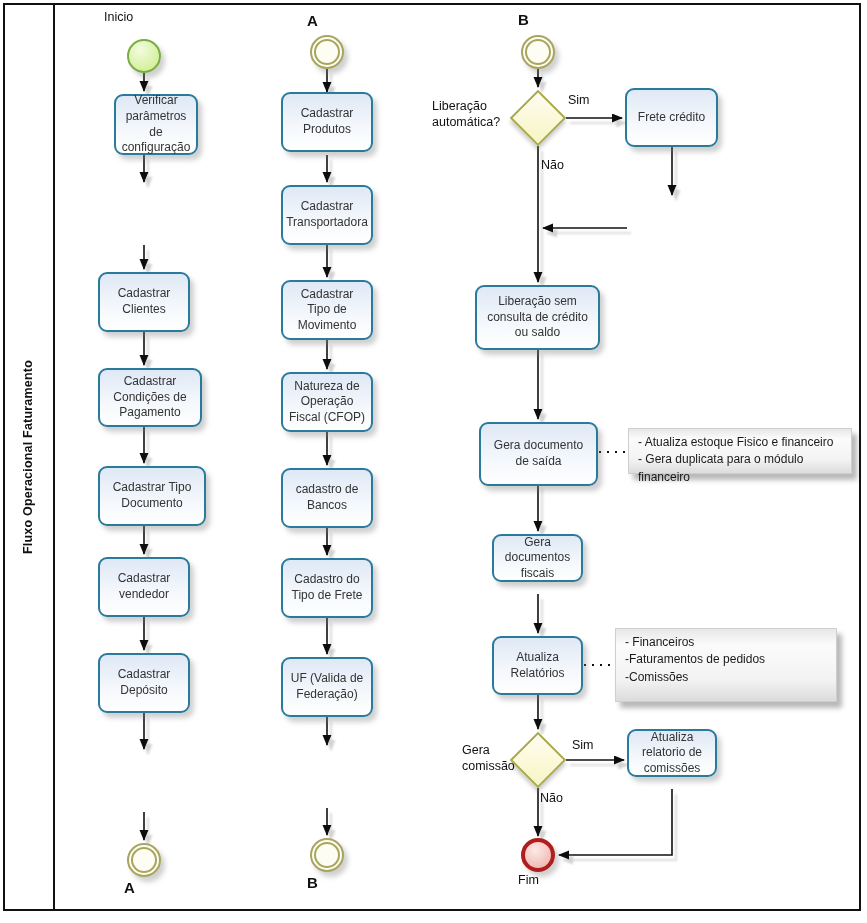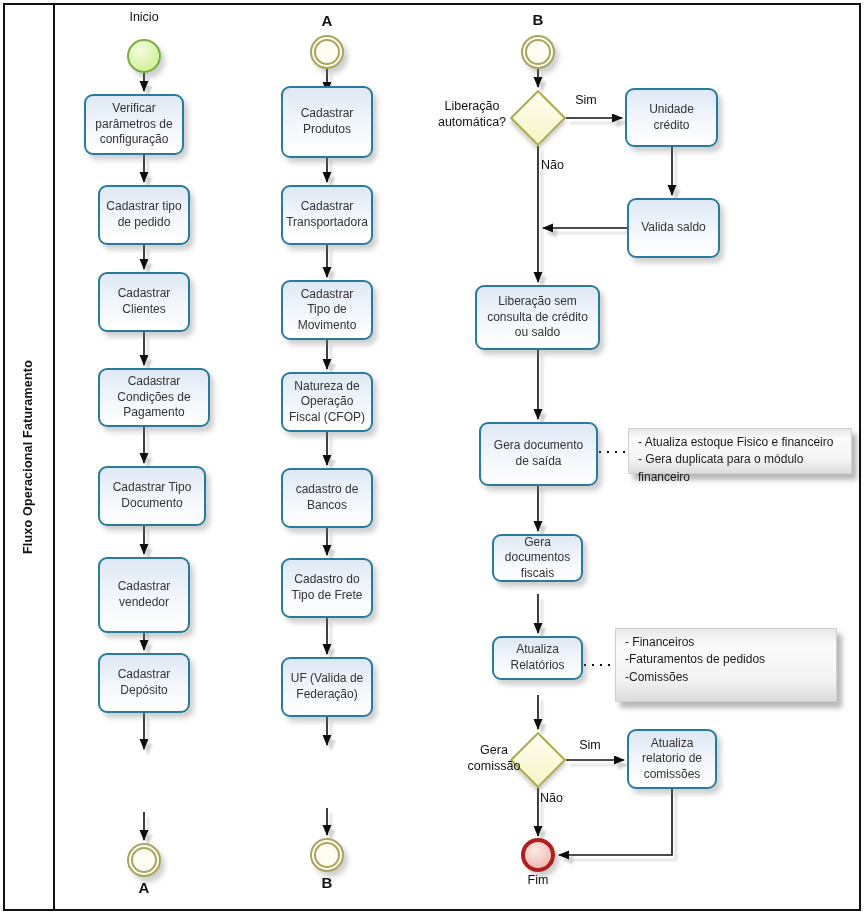--- a/index.html
+++ b/index.html
@@ -48,21 +48,21 @@
     border:2px solid #a9a94a;
     background:linear-gradient(135deg,#fefdf0 0%,#f7f5c4 100%);
     box-shadow:3px 3px 4px rgba(120,120,120,.35);
   }
   .annotation {
     position:absolute; border:1px solid #cfcfcf;
     background:linear-gradient(180deg,#e7e7e7 0%,#fbfbfb 22%,#f3f3f3 70%,#dcdcdc 100%);
     box-shadow:5px 6px 5px rgba(0,0,0,.28);
     font-size:12px; line-height:1.45; color:#1a1a1a; padding:5px 9px;
   }
-  .flabel { position:absolute; font-size:12.5px; color:#111; text-align:center; line-height:16px; }
+  .flabel { position:absolute; font-size:12.5px; color:#111; text-align:left; line-height:16px; }
   .flabel.bold { font-weight:bold; font-size:15px; }
   svg.arrows { position:absolute; left:0; top:0; pointer-events:none; }
 </style>
 </head>
 <body>
 
 <div id="canvas">
 
   <div class="pool"></div>
   <div class="lane-divider"></div>
@@ -114,76 +114,74 @@
     </g>
     <g stroke="#111" stroke-width="2" fill="none" stroke-dasharray="2 6">
       <path d="M599,452 H626"></path>
       <path d="M584,665 H613"></path>
     </g>
   </svg>
 
   <div class="flabel" style="left:104px;top:9px;width:80px">Inicio</div>
   <div class="event-start" style="left:127px;top:39px"></div>
 
-  <div class="task" style="left:84px;top:94px;width:100px;height:61px">Verificar parâmetros de configuração</div>
-  <div class="task" style="left:98px;top:185px;width:92px;height:60px">Cadastrar tipo de pedido</div>
+  <div class="task" style="left:114px;top:94px;width:84px;height:61px">Verificar parâmetros de configuração</div>
   <div class="task" style="left:98px;top:272px;width:92px;height:60px">Cadastrar Clientes</div>
-  <div class="task" style="left:98px;top:368px;width:112px;height:59px">Cadastrar Condições de Pagamento</div>
+  <div class="task" style="left:98px;top:368px;width:104px;height:59px">Cadastrar Condições de Pagamento</div>
   <div class="task" style="left:98px;top:466px;width:108px;height:60px">Cadastrar Tipo Documento</div>
-  <div class="task" style="left:98px;top:557px;width:92px;height:76px">Cadastrar vendedor</div>
+  <div class="task" style="left:98px;top:557px;width:92px;height:60px">Cadastrar vendedor</div>
   <div class="task" style="left:98px;top:653px;width:92px;height:60px">Cadastrar Depósito</div>
 
   <div class="event-connector" style="left:127px;top:843px"></div>
   <div class="flabel bold" style="left:124px;top:880px;width:40px">A</div>
 
   <div class="flabel bold" style="left:307px;top:13px;width:40px">A</div>
   <div class="event-connector" style="left:310px;top:35px"></div>
 
-  <div class="task" style="left:281px;top:86px;width:92px;height:72px">Cadastrar Produtos</div>
+  <div class="task" style="left:281px;top:92px;width:92px;height:60px">Cadastrar Produtos</div>
   <div class="task" style="left:281px;top:185px;width:92px;height:60px">Cadastrar Transportadora</div>
   <div class="task" style="left:281px;top:280px;width:92px;height:60px">Cadastrar Tipo de Movimento</div>
   <div class="task" style="left:281px;top:372px;width:92px;height:60px">Natureza de Operação Fiscal (CFOP)</div>
   <div class="task" style="left:281px;top:468px;width:92px;height:60px">cadastro de Bancos</div>
   <div class="task" style="left:281px;top:558px;width:92px;height:60px">Cadastro do Tipo de Frete</div>
   <div class="task" style="left:281px;top:657px;width:92px;height:60px">UF (Valida de Federação)</div>
 
   <div class="event-connector" style="left:310px;top:838px"></div>
   <div class="flabel bold" style="left:307px;top:875px;width:40px">B</div>
 
   <div class="flabel bold" style="left:518px;top:12px;width:40px">B</div>
   <div class="event-connector" style="left:521px;top:35px"></div>
 
   <div class="gateway" style="left:518px;top:98px"></div>
   <div class="flabel" style="left:432px;top:98px;width:80px">Liberação automática?</div>
   <div class="flabel" style="left:568px;top:92px;width:36px">Sim</div>
   <div class="flabel" style="left:541px;top:157px;width:36px;text-align:left">Não</div>
 
-  <div class="task" style="left:625px;top:88px;width:93px;height:59px">Unidade crédito</div>
-  <div class="task" style="left:627px;top:198px;width:93px;height:60px">Valida saldo</div>
+  <div class="task" style="left:625px;top:88px;width:93px;height:59px">Frete crédito</div>
 
   <div class="task" style="left:475px;top:285px;width:125px;height:65px">Liberação sem consulta de crédito ou saldo</div>
 
   <div class="task" style="left:479px;top:422px;width:119px;height:64px">Gera documento de saída</div>
   <div class="annotation" style="left:628px;top:428px;width:224px;height:46px">
     <div>- Atualiza estoque Fisico e financeiro</div>
     <div>- Gera duplicata para o módulo financeiro</div>
   </div>
 
   <div class="task" style="left:492px;top:534px;width:91px;height:48px">Gera documentos fiscais</div>
 
-  <div class="task" style="left:492px;top:636px;width:91px;height:44px">Atualiza Relatórios</div>
+  <div class="task" style="left:492px;top:636px;width:91px;height:59px">Atualiza Relatórios</div>
   <div class="annotation" style="left:615px;top:628px;width:222px;height:74px">
     <div>- Financeiros</div>
     <div>-Faturamentos de pedidos</div>
     <div>-Comissões</div>
   </div>
 
   <div class="gateway" style="left:518px;top:740px"></div>
   <div class="flabel" style="left:462px;top:742px;width:64px">Gera comissão</div>
   <div class="flabel" style="left:572px;top:737px;width:36px">Sim</div>
   <div class="flabel" style="left:540px;top:790px;width:36px;text-align:left">Não</div>
 
-  <div class="task" style="left:627px;top:729px;width:90px;height:60px">Atualiza relatorio de comissões</div>
+  <div class="task" style="left:627px;top:729px;width:90px;height:48px">Atualiza relatorio de comissões</div>
 
   <div class="event-end" style="left:521px;top:838px"></div>
   <div class="flabel" style="left:518px;top:872px;width:40px">Fim</div>
 
 </div>
 
 </body></html>

